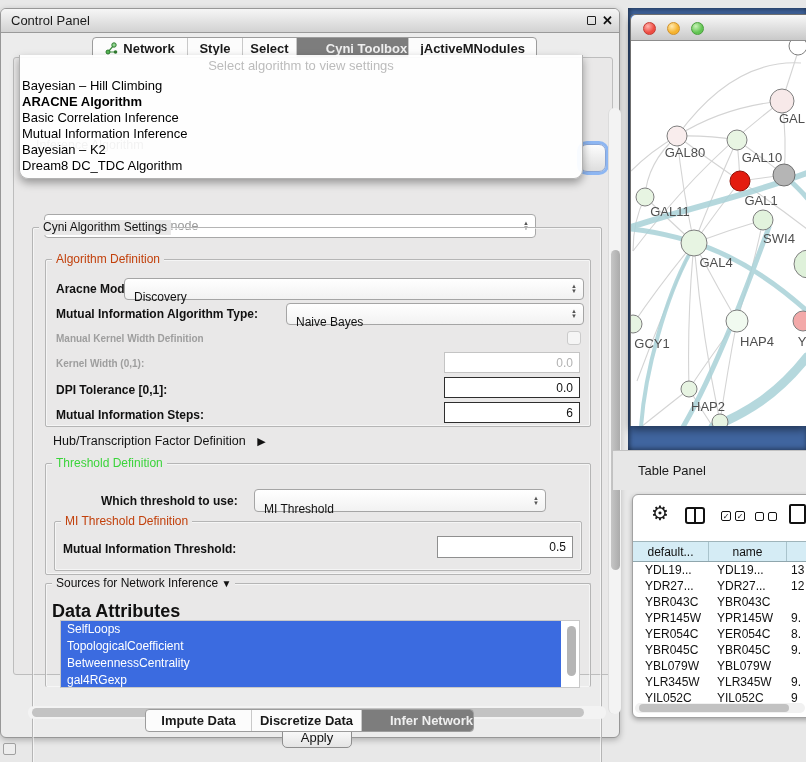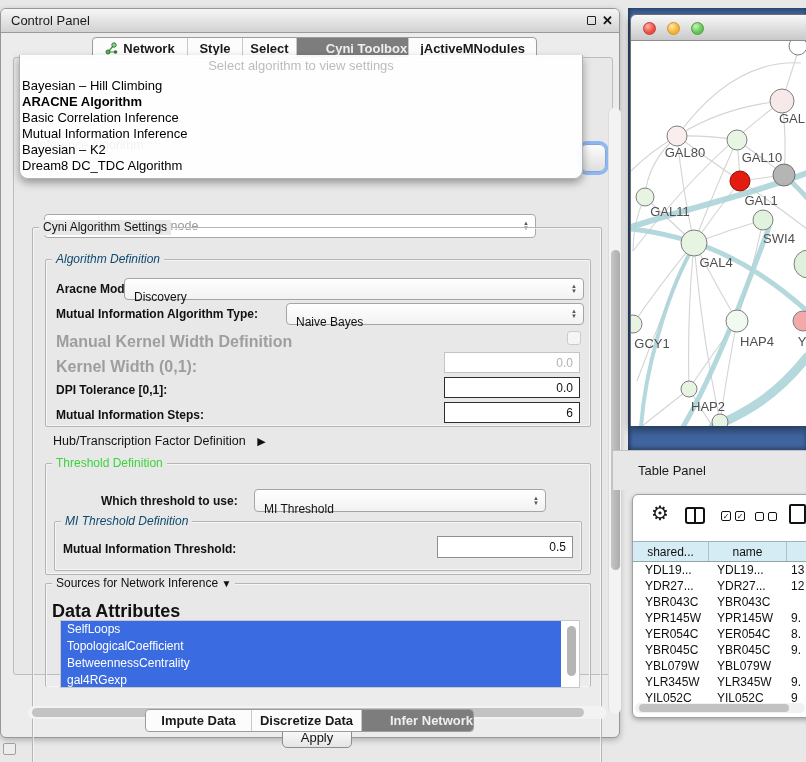--- a/index.html
+++ b/index.html
@@ -29,25 +29,25 @@
 
   
   .popup{position:absolute;left:18px;top:46px;width:564px;height:124px;background:rgba(255,255,255,.94);border:1px solid #b2b2b2;border-top:none;border-radius:0 0 9px 9px;box-shadow:0 4px 9px rgba(0,0,0,.35);z-index:40;}
   .popup-placeholder{height:20px;margin-top:3px;text-align:center;color:#bcbcbc;font-size:13px;}
   .popup-item{height:16px;line-height:16px;padding-left:2px;font-size:13px;color:#000;}
   .popup-item.sel{font-weight:bold;}
 
   
   .group{position:absolute;border:1px solid #b5b5b5;border-radius:2px;box-shadow:inset 0 0 0 1px rgba(255,255,255,.55);}
   .gtitle{position:absolute;top:-8px;left:6px;background:#e9e8e8;padding:0 4px;font-size:12px;line-height:15px;white-space:nowrap;}
-  .t-blue{color:#0c4a6e;font-style:italic;}
+  .t-blue{color:#c2410c;}
   .t-green{color:#3bd43b;}
 
   .blabel{position:absolute;font-size:12px;font-weight:bold;color:#111;white-space:nowrap;}
-  .dlabel{position:absolute;font-size:16px;font-weight:bold;color:#9e9e9e;white-space:nowrap;}
+  .dlabel{position:absolute;font-size:10px;font-weight:bold;color:#9e9e9e;white-space:nowrap;}
 
   .combo{position:absolute;background:linear-gradient(#ffffff,#f2f2f2);border:1px solid #a5a5a5;border-radius:4px;display:flex;align-items:center;padding:16px 20px 0 9px;font-size:12px;color:#111;}
   .stepper{position:absolute;right:6px;top:50%;transform:translateY(-50%);display:flex;flex-direction:column;align-items:center;font-size:6px;line-height:5px;color:#555;}
 
   .field{position:absolute;background:#fff;border:1px solid #8f8f8f;display:flex;align-items:center;justify-content:flex-end;padding:0 6px;font-size:12px;color:#111;}
   .field.dark{border:1.5px solid #2e2e2e;}
   .field.dis{border:1px solid #c4c4c4;color:#b2b2b2;}
 
   .checkbox{position:absolute;width:14px;height:14px;border:1.5px solid #cbcbcb;border-radius:3px;background:#f5f5f5;}
 
@@ -369,21 +369,21 @@
       <span class="cb-ic">✓</span>
         <span class="cb-ic">✓</span>
     </span>
     <span class="cb-pair" style="left:122px;top:17px;">
       <span class="cb-ic empty"></span>
         <span class="cb-ic empty"></span>
     </span>
     <span class="doc-icon"></span>
 
     <div class="tbl-header">
-      <div class="th" style="width:76px;">shared...</div>
+      <div class="th" style="width:76px;">default...</div>
       <div class="th" style="width:78px;">name</div>
       <div class="th" style="flex:1;"></div>
     </div>
 
     <div class="tbl-rows">
       <div class="tr">
           <div class="td c1">YDL19...</div>
           <div class="td c2">YDL19...</div>
           <div class="td c3">13</div>
         </div>

